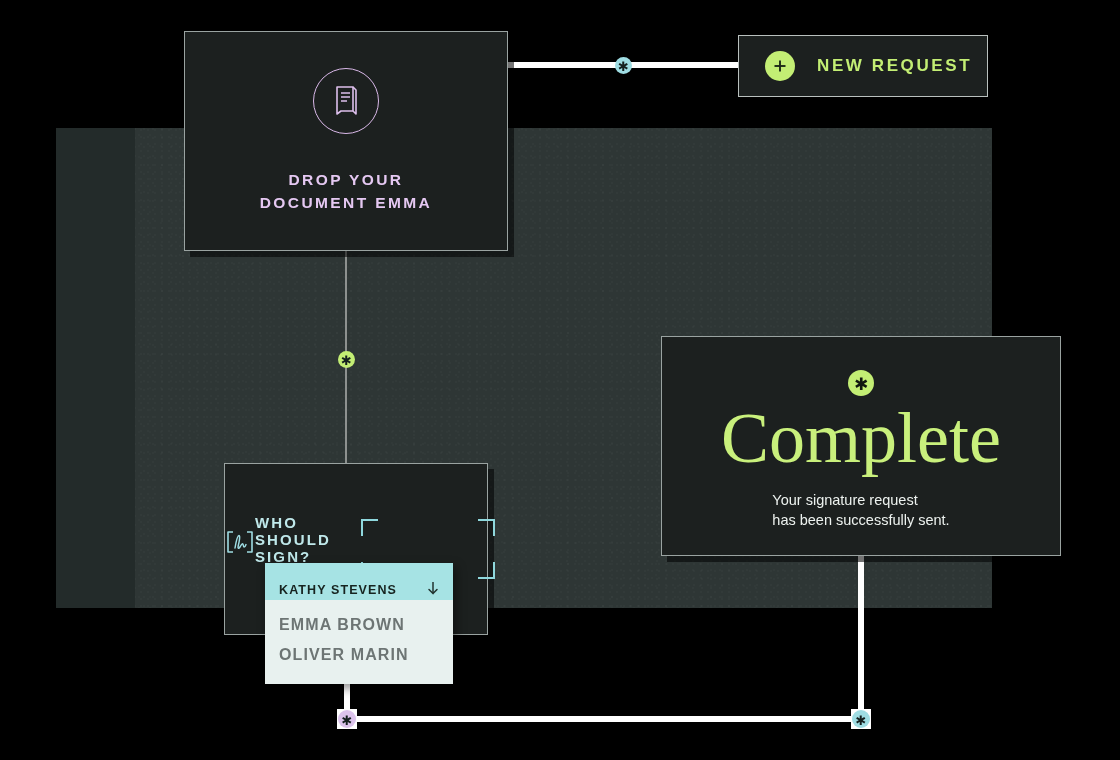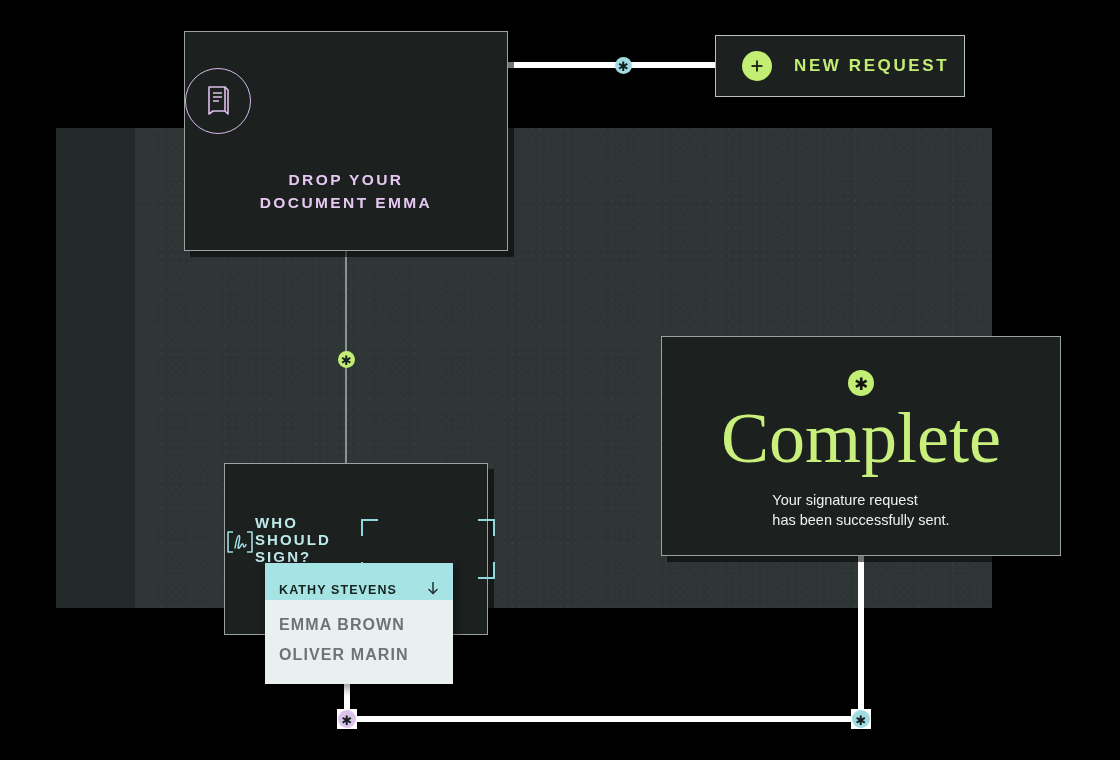--- a/index.html
+++ b/index.html
@@ -90,20 +90,21 @@
   }
 
   
   #drop-card {
     left: 184px;
     top: 31px;
     width: 324px;
     height: 220px;
     display: flex;
     flex-direction: column;
+    align-items: center;
     justify-content: center;
   }
   .doc-circle {
     width: 66px;
     height: 66px;
     border: 1.4px solid #d9b8e8;
     border-radius: 50%;
     display: flex;
     align-items: center;
     justify-content: center;
@@ -114,21 +115,21 @@
     font-size: 15.5px;
     font-weight: 700;
     letter-spacing: 2.4px;
     text-align: center;
     line-height: 1.45;
   }
 
   
   #new-request-btn {
     position: absolute;
-    left: 715px;
+    left: 738px;
     top: 35px;
     width: 250px;
     height: 62px;
     background: #1c201f;
     border: 1px solid #b9c0be;
     box-shadow: 6px 6px 0 0 rgba(0,0,0,0.6);
     display: flex;
     align-items: center;
     padding-left: 26px;
     gap: 22px;

